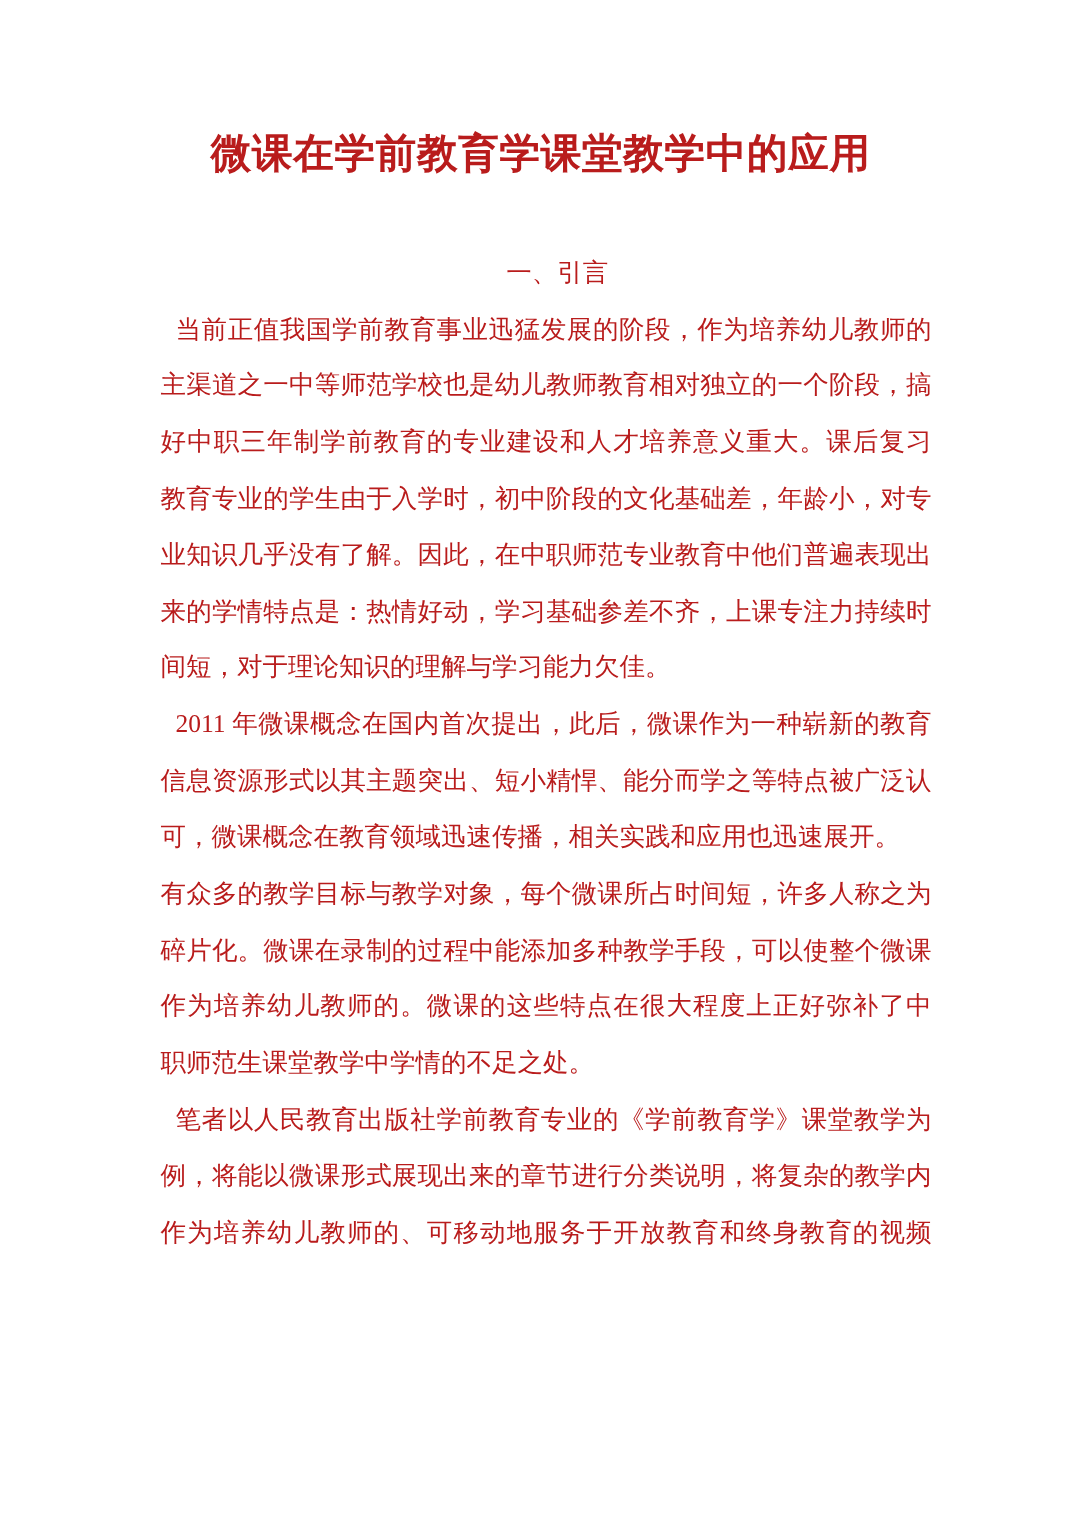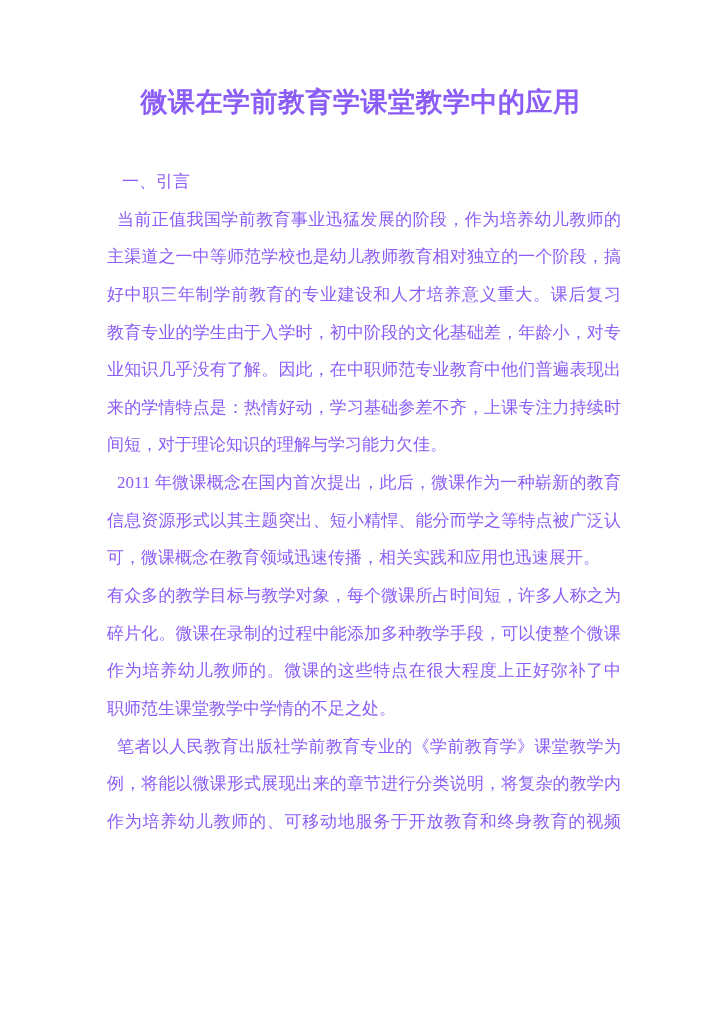--- a/index.html
+++ b/index.html
@@ -7,21 +7,21 @@
     padding: 0;
     background: #ffffff;
   }
   .page {
     position: relative;
     width: 721px;
     height: 1020px;
     background: #ffffff;
     overflow: hidden;
     font-family: "Liberation Serif", "DejaVu Serif", serif;
-    color: #8b5cf6;
+    color: #b91c1c;
   }
   .doc-title {
     position: absolute;
     top: 86px;
     left: 0;
     width: 721px;
     margin: 0;
     text-align: center;
     font-size: 27px;
     font-weight: bold;
@@ -44,21 +44,21 @@
   }
   .line.end {
     text-align-last: left;
   }
   .line.first {
     padding-left: 10px;
   }
   .heading-line {
     height: 37.65px;
     padding-left: 15px;
-    text-align: left;
+    text-align: center;
   }
 </style>
 </head>
 <body>
 
 <div class="page">
 
   <h1 class="doc-title">微课在学前教育学课堂教学中的应用</h1>
 
   <div class="body-text">

